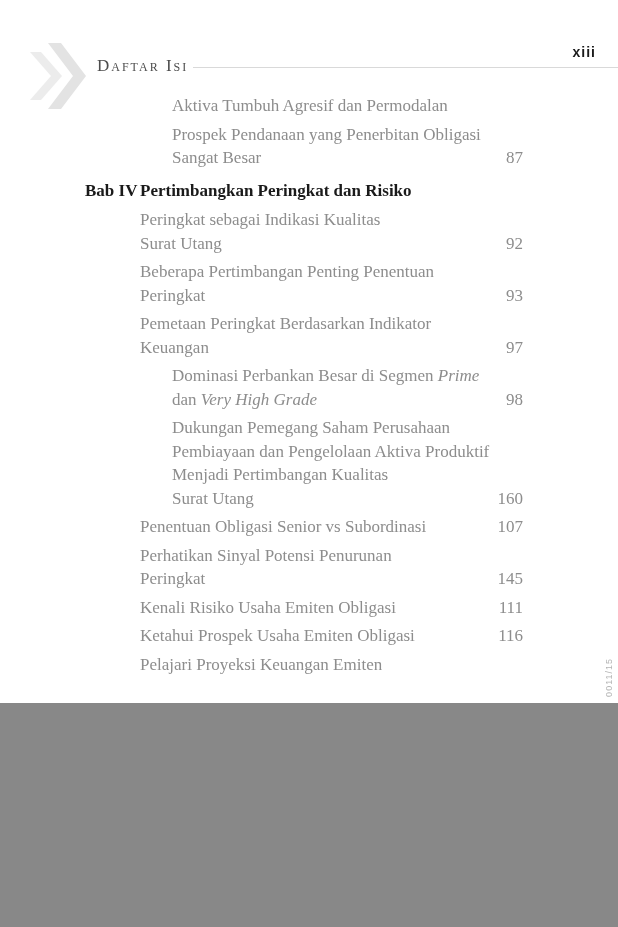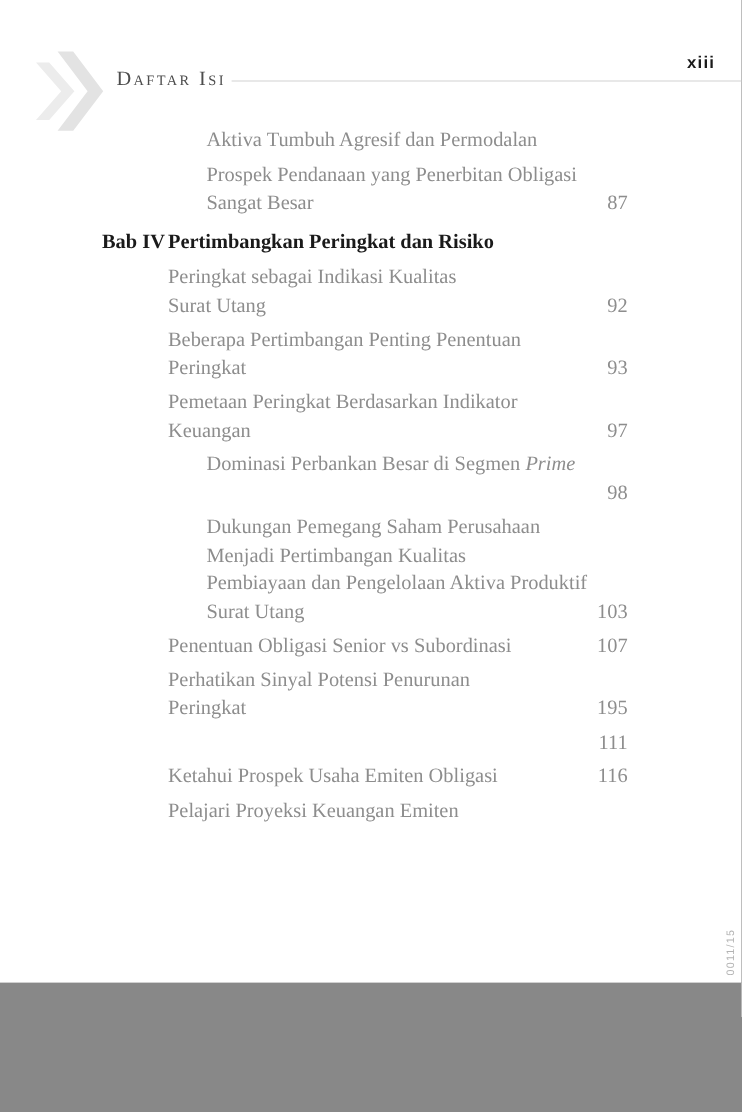--- a/index.html
+++ b/index.html
@@ -1,20 +1,20 @@
 <!DOCTYPE html>
 <html style="--folio-text: #1b1b1b; --header-text: #4d4d4d; --entry-text: #8d8d8d; --chapter-text: #1a1a1a; --rule: #d9d9d9; --chevron-light: #ececec; --chevron-dark: #e3e3e3; --footer-text: #b3b3b3;"><head>
 <meta charset="utf-8">
 <style>
   * { margin: 0; padding: 0; box-sizing: border-box; }
   html, body { background: #888; }
   .page {
     position: relative;
     width: 618px;
-    height: 819px;
+    height: 703px;
     margin: 0 auto;
     background: #ffffff;
     overflow: hidden;
     font-family: "Liberation Serif", serif;
   }
   
   .folio {
     position: absolute;
     top: 44px;
     right: 22px;
@@ -51,21 +51,21 @@
     flex: 1;
     height: 1px;
     background: var(--rule, #d9d9d9);
     margin-left: 5px;
     margin-top: 3px;
   }
   
   .toc {
     position: absolute;
     left: 85px;
-    top: 105px;
+    top: 94px;
     width: 438px; 
     font-size: 17px;
     color: var(--entry-text, #8d8d8d);
   }
   .entry { margin-bottom: 5px; }
   .entry .line {
     display: flex;
     line-height: 23.5px;
   }
   .entry .txt { white-space: nowrap; }
@@ -167,55 +167,57 @@
         <div class="line">
           <span class="txt"><span>Keuangan</span></span>
           <span class="pagenum">97</span>
         </div>
       </div>
       <div class="entry lv2">
         <div class="line">
           <span class="txt"><span>Dominasi Perbankan Besar di Segmen </span><em>Prime</em></span>
         </div>
         <div class="line">
+          <span class="txt"><span>dan </span><em>Very High Grade</em></span>
           <span class="pagenum">98</span>
         </div>
       </div>
       <div class="entry lv2">
         <div class="line">
           <span class="txt"><span>Dukungan Pemegang Saham Perusahaan</span></span>
         </div>
         <div class="line">
+          <span class="txt"><span>Pembiayaan dan Pengelolaan Aktiva Produktif</span></span>
+        </div>
+        <div class="line">
           <span class="txt"><span>Menjadi Pertimbangan Kualitas</span></span>
         </div>
         <div class="line">
-          <span class="txt"><span>Pembiayaan dan Pengelolaan Aktiva Produktif</span></span>
-        </div>
-        <div class="line">
           <span class="txt"><span>Surat Utang</span></span>
-          <span class="pagenum">103</span>
+          <span class="pagenum">160</span>
         </div>
       </div>
       <div class="entry lv1">
         <div class="line">
           <span class="txt"><span>Penentuan Obligasi Senior vs Subordinasi</span></span>
           <span class="pagenum">107</span>
         </div>
       </div>
       <div class="entry lv1">
         <div class="line">
           <span class="txt"><span>Perhatikan Sinyal Potensi Penurunan</span></span>
         </div>
         <div class="line">
           <span class="txt"><span>Peringkat</span></span>
-          <span class="pagenum">195</span>
-        </div>
-      </div>
-      <div class="entry lv1">
-        <div class="line">
+          <span class="pagenum">145</span>
+        </div>
+      </div>
+      <div class="entry lv1">
+        <div class="line">
+          <span class="txt"><span>Kenali Risiko Usaha Emiten Obligasi</span></span>
           <span class="pagenum">111</span>
         </div>
       </div>
       <div class="entry lv1">
         <div class="line">
           <span class="txt"><span>Ketahui Prospek Usaha Emiten Obligasi</span></span>
           <span class="pagenum">116</span>
         </div>
       </div>
       <div class="entry lv1">

